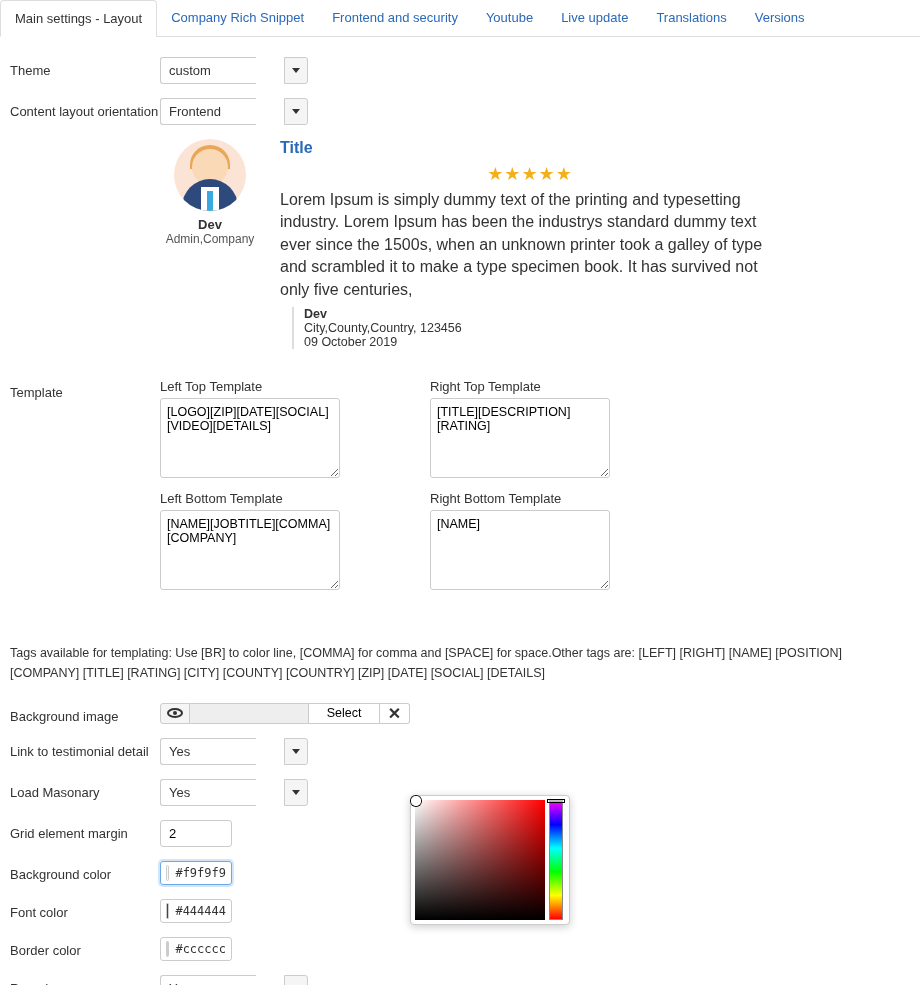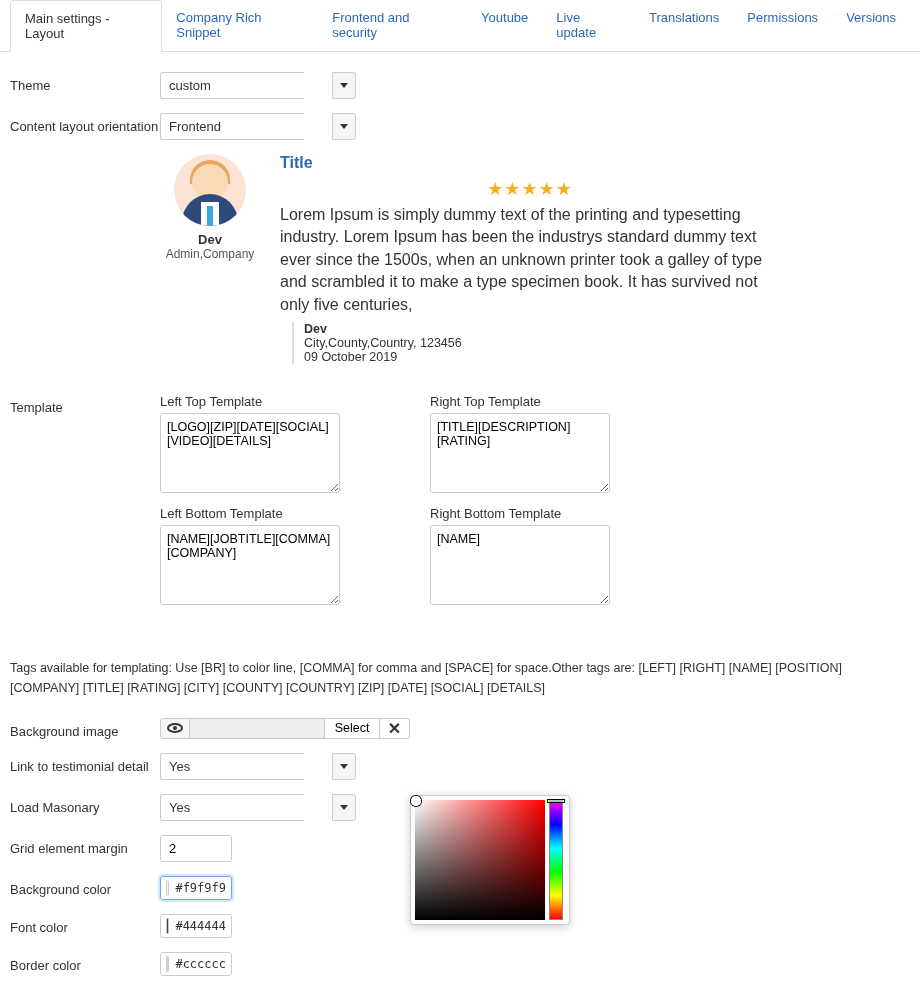--- a/index.html
+++ b/index.html
@@ -1,24 +1,24 @@
 <!DOCTYPE html>
 <html><head>
 <meta charset="utf-8">
 <style>
 * { box-sizing: border-box; margin: 0; padding: 0; }
 body { font-family: -apple-system, BlinkMacSystemFont, "Segoe UI", Helvetica, Arial, sans-serif; font-size: 13px; color: #333; background: #fff; padding: 0; width: 920px; }
-.tabs { display: flex; border-bottom: 1px solid #ddd; padding: 0 10px; }
+.tabs { display: flex; border-bottom: 1px solid #ddd; padding: 0 0; }
 .tab { padding: 10px 14px; color: #2a69b8; cursor: pointer; font-size: 13px; }
 .tab.active { background: #fff; border: 1px solid #ddd; border-bottom: 1px solid #fff; border-radius: 4px 4px 0 0; color: #333; margin-bottom: -1px; }
 .content { padding: 20px 10px; }
 .row { display: flex; align-items: flex-start; margin-bottom: 14px; }
 .label { width: 150px; padding-top: 6px; color: #333; font-size: 13px; }
 .field { flex: 1; }
-.select-wrap { display: flex; width: 196px; gap: 28px; }
+.select-wrap { display: flex; width: 148px; gap: 28px; }
 .select-input { flex: 1; border: 1px solid #ccc; border-right: none; border-radius: 3px 0 0 3px; padding: 5px 8px; font-size: 13px; background: #fff; }
 .select-btn { width: 24px; border: 1px solid #ccc; border-radius: 0 3px 3px 0; background: #f5f5f5; display: flex; align-items: center; justify-content: center; cursor: pointer; }
 .caret { width: 0; height: 0; border-left: 4px solid transparent; border-right: 4px solid transparent; border-top: 5px solid #333; }
 .preview { margin-left: 150px; display: flex; align-items: flex-start; gap: 20px; margin-bottom: 30px; }
 .avatar-col { text-align: center; width: 100px; }
 .avatar { width: 72px; height: 72px; border-radius: 50%; background: #fbe4d6; margin: 0 auto 6px; position: relative; overflow: hidden; }
 .avatar-head { position: absolute; top: 10px; left: 50%; transform: translateX(-50%); width: 36px; height: 36px; border-radius: 50%; background: #f9d9b6; }
 .avatar-hair { position: absolute; top: 6px; left: 50%; transform: translateX(-50%); width: 40px; height: 24px; border-radius: 20px 20px 0 0; background: #e8a658; }
 .avatar-body { position: absolute; bottom: -4px; left: 50%; transform: translateX(-50%); width: 56px; height: 36px; border-radius: 28px 28px 0 0; background: #2e4a7d; }
 .avatar-shirt { position: absolute; bottom: -4px; left: 50%; transform: translateX(-50%); width: 18px; height: 28px; background: #fff; }
@@ -33,21 +33,21 @@
 .preview-meta .m-name { font-weight: bold; }
 .template-section { display: flex; align-items: flex-start; margin-bottom: 30px; }
 .template-fields { display: flex; gap: 90px; }
 .tpl-col { width: 180px; }
 .tpl-label { font-size: 13px; margin-bottom: 4px; display: block; }
 textarea { width: 180px; height: 80px; border: 1px solid #ccc; border-radius: 3px; padding: 6px; font-size: 12.5px; font-family: inherit; resize: both; margin-bottom: 10px; }
 .tags-info { font-size: 12.5px; color: #333; margin: 40px 0 20px; line-height: 1.6; }
 .bgimg-wrap { display: flex; width: 250px; }
 .bgimg-eye { width: 30px; border: 1px solid #ccc; border-radius: 3px 0 0 3px; background: #f5f5f5; display: flex; align-items: center; justify-content: center; }
 .bgimg-input { flex: 1; border: 1px solid #ccc; border-left: none; border-right: none; padding: 5px; background: #eee; }
-.bgimg-select { width: 56px; border: 1px solid #ccc; background: #fff; font-size: 12.5px; cursor: pointer; }
+.bgimg-select { width: 72px; border: 1px solid #ccc; background: #fff; font-size: 12.5px; cursor: pointer; }
 .bgimg-clear { width: 30px; border: 1px solid #ccc; border-left: none; border-radius: 0 3px 3px 0; background: #fff; display: flex; align-items: center; justify-content: center; cursor: pointer; font-weight: bold; font-size: 16px; }
 .num-input { width: 72px; border: 1px solid #ccc; border-radius: 3px; padding: 5px 8px; font-size: 13px; }
 .color-wrap { display: flex; align-items: center; width: 72px; border: 1px solid #ccc; border-radius: 3px; padding: 3px 5px; gap: 6px; }
 .color-wrap.active { border-color: #6aa8ea; box-shadow: 0 0 0 2px rgba(106,168,234,.3); }
 .color-swatch { width: 16px; height: 16px; border: 1px solid #ccc; border-radius: 2px; }
 .color-text { font-size: 12px; font-family: monospace; }
 .picker { position: absolute; left: 410px; top: 795px; width: 160px; background: #fff; border: 1px solid #ccc; border-radius: 4px; padding: 4px; box-shadow: 0 2px 8px rgba(0,0,0,.2); display: flex; gap: 4px; }
 .picker-main { width: 130px; height: 120px; position: relative; background: linear-gradient(to top, #000, transparent), linear-gradient(to right, #fff, #ff0000); }
 .picker-circle { position: absolute; top: -4px; left: -4px; width: 10px; height: 10px; border: 2px solid #fff; border-radius: 50%; box-shadow: 0 0 0 1px #000; }
 .picker-hue { width: 14px; height: 120px; background: linear-gradient(to bottom, #ff00ff, #0000ff, #00ffff, #00ff00, #ffff00, #ff0000); border: 1px solid #888; position: relative; }
@@ -58,21 +58,20 @@
 </head>
 <body>
 
 <div class="tabs">
   <div class="tab active">Main settings - Layout</div>
   <div class="tab">Company Rich Snippet</div>
   <div class="tab">Frontend and security</div>
   <div class="tab">Youtube</div>
   <div class="tab">Live update</div>
   <div class="tab">Translations</div>
-  <div class="tab">Permissions</div>
   <div class="tab">Versions</div>
 </div>
 
 <div class="content">
 
   <div class="row">
     <div class="label">Theme</div>
     <div class="field">
       <div class="select-wrap">
         <div class="select-input">custom</div>

